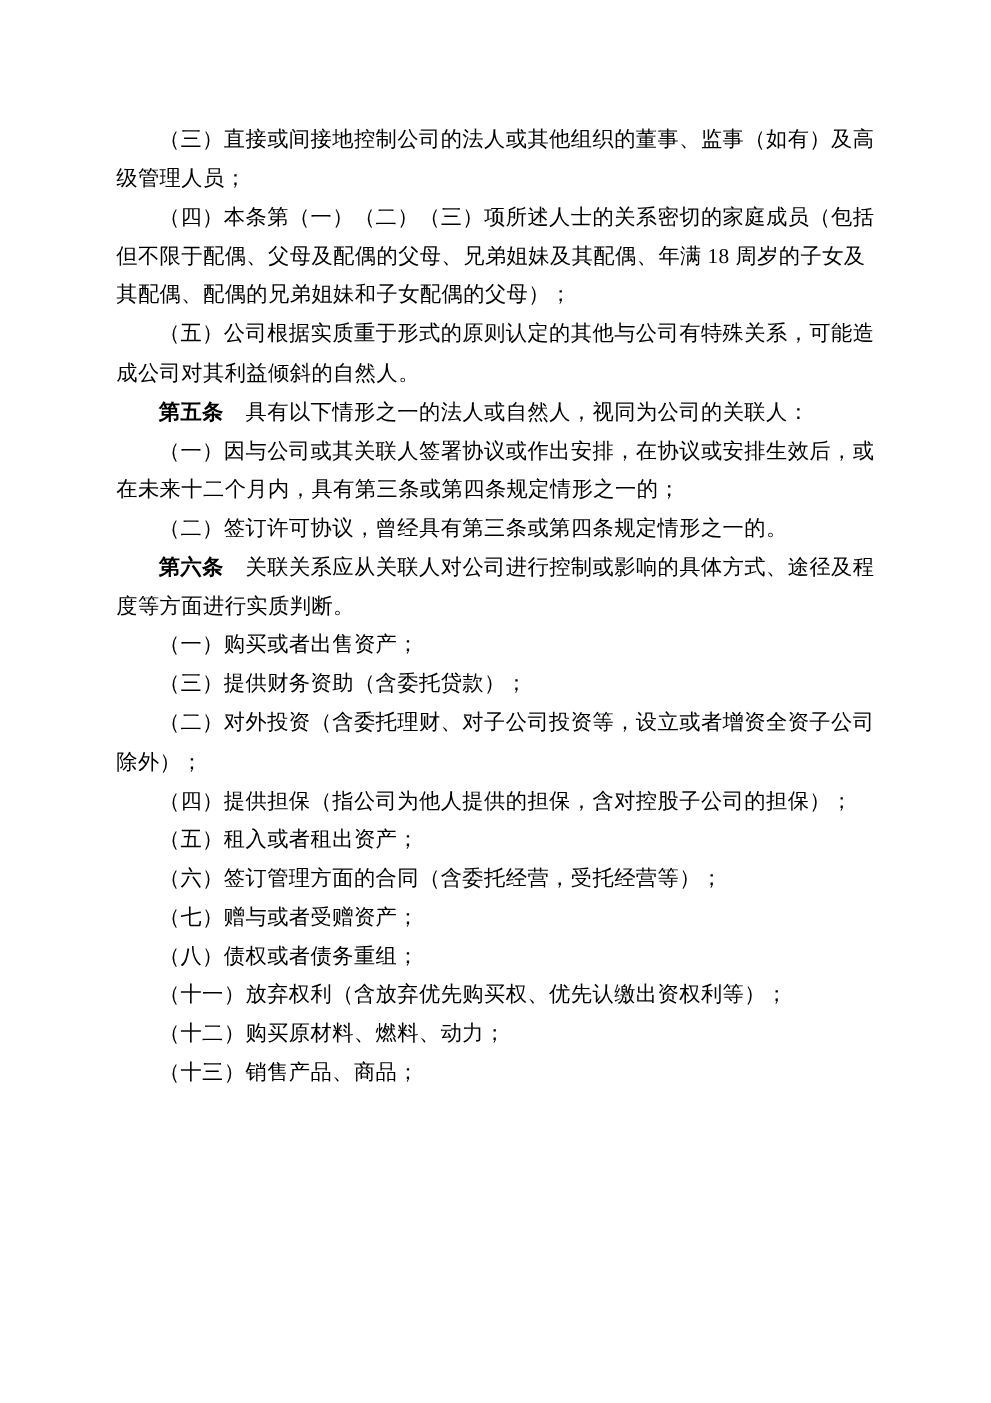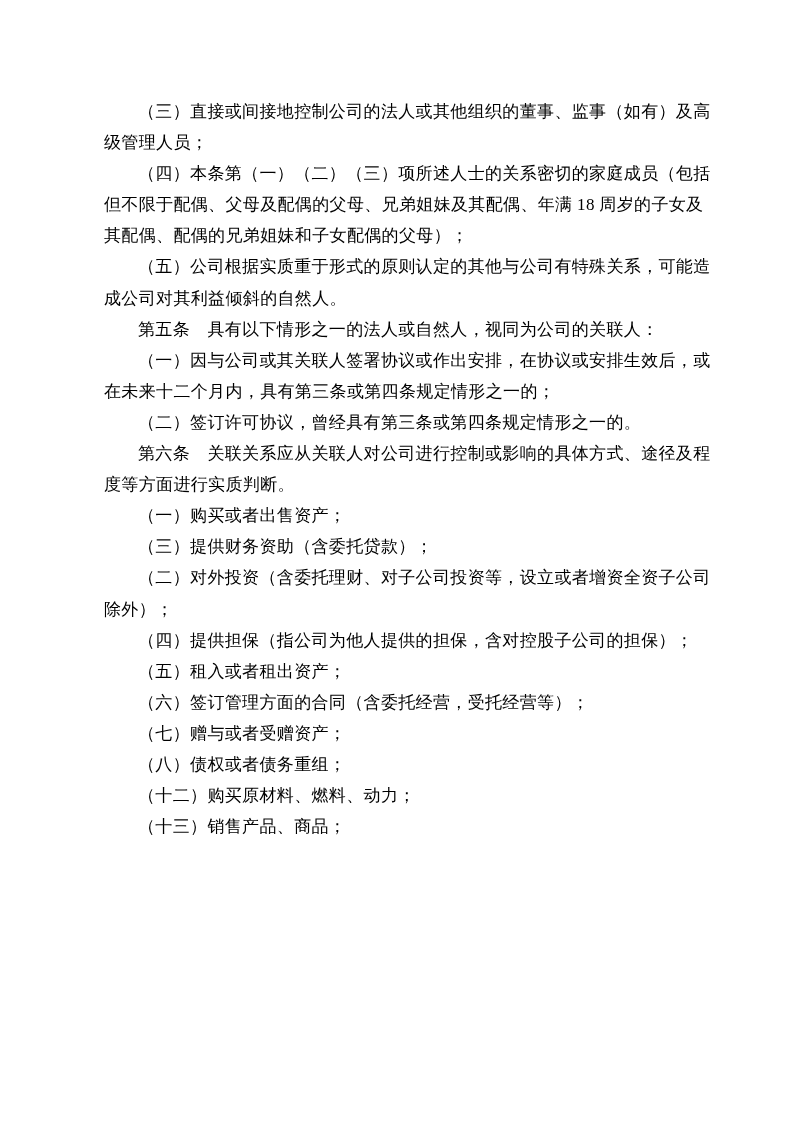--- a/index.html
+++ b/index.html
@@ -11,36 +11,36 @@
   }
   .page {
     position: relative;
     width: 793px;
     height: 1122px;
     background: #ffffff;
     overflow: hidden;
   }
   .content {
     position: absolute;
-    left: 104px;
+    left: 93px;
     top: 96px;
     width: 612px;
   }
   p.para {
     margin: 0;
     padding: 0;
     font-size: 17px;
     letter-spacing: 0.35px;
     line-height: 31.1px;
     color: #000000;
     text-indent: 2em;
     white-space: pre-line;
     text-align: left;
   }
-  p.para .term { font-weight: 400; }
+  p.para .term { font-weight: 700; }
 </style>
 </head>
 <body>
 
 <div class="page">
   <div class="content">
     <p class="para"><span class="term"></span><span>（三）直接或间接地控制公司的法人或其他组织的董事、监事（如有）及高
 级管理人员；</span></p>
     <p class="para"><span class="term"></span><span>（四）本条第（一）（二）（三）项所述人士的关系密切的家庭成员（包括
 但不限于配偶、父母及配偶的父母、兄弟姐妹及其配偶、年满 18 周岁的子女及
@@ -55,16 +55,17 @@
 度等方面进行实质判断。</span></p>
     <p class="para"><span class="term"></span><span>（一）购买或者出售资产；</span></p>
     <p class="para"><span class="term"></span><span>（三）提供财务资助（含委托贷款）；</span></p>
     <p class="para"><span class="term"></span><span>（二）对外投资（含委托理财、对子公司投资等，设立或者增资全资子公司
 除外）；</span></p>
     <p class="para"><span class="term"></span><span>（四）提供担保（指公司为他人提供的担保，含对控股子公司的担保）；</span></p>
     <p class="para"><span class="term"></span><span>（五）租入或者租出资产；</span></p>
     <p class="para"><span class="term"></span><span>（六）签订管理方面的合同（含委托经营，受托经营等）；</span></p>
     <p class="para"><span class="term"></span><span>（七）赠与或者受赠资产；</span></p>
     <p class="para"><span class="term"></span><span>（八）债权或者债务重组；</span></p>
+    <p class="para"><span class="term"></span><span>（十一）放弃权利（含放弃优先购买权、优先认缴出资权利等）；</span></p>
     <p class="para"><span class="term"></span><span>（十二）购买原材料、燃料、动力；</span></p>
     <p class="para"><span class="term"></span><span>（十三）销售产品、商品；</span></p>
   </div>
 </div>
 
 </body></html>

